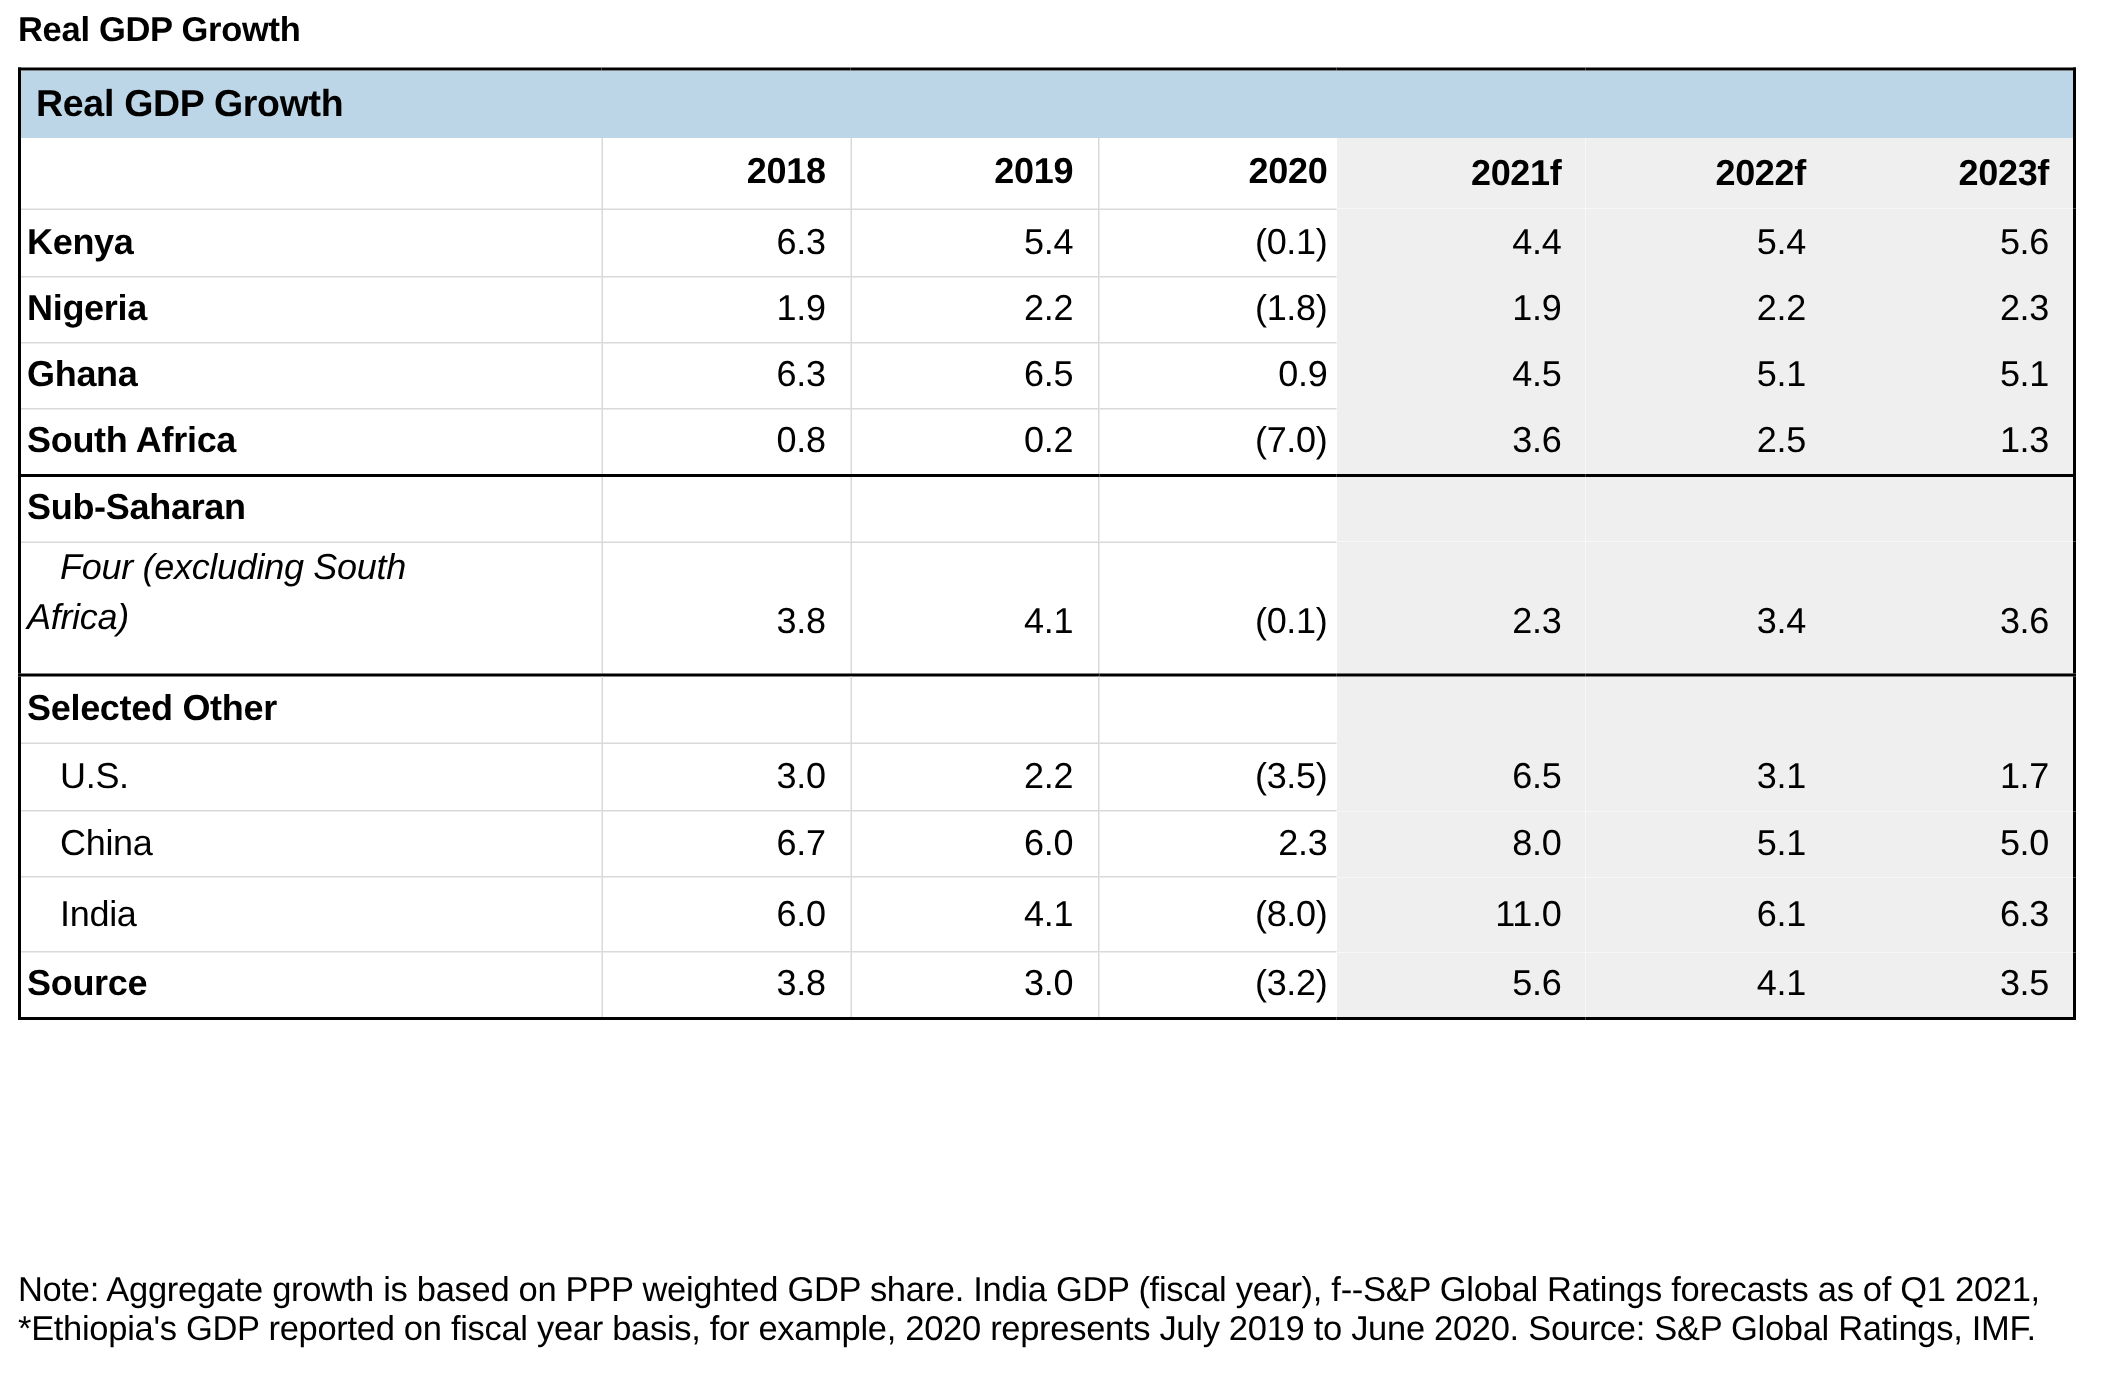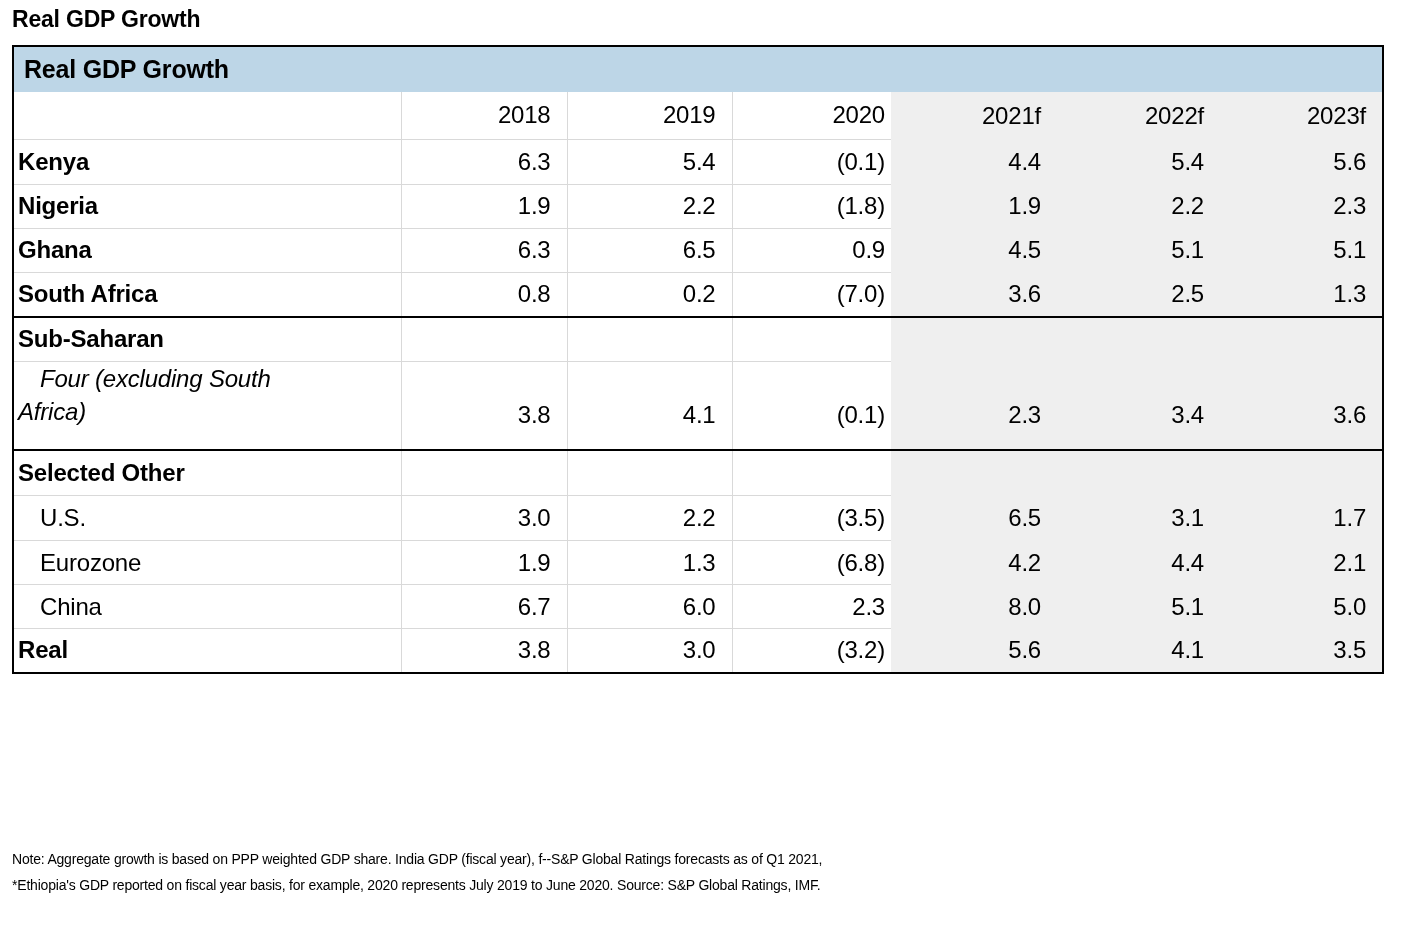--- a/index.html
+++ b/index.html
@@ -27,38 +27,38 @@
     font-size:24px;font-weight:normal;padding:0;
     letter-spacing:-0.2px;vertical-align:middle;
     overflow:hidden;
   }
   .band{
     background:var(--band);
     text-align:left;font-size:25px;font-weight:bold;
     padding-left:10px;
   }
   .num{text-align:right;padding-right:16px;}
-  .yh{font-weight:normal;text-align:right;}
+  .yh{font-weight:bold;text-align:right;}
   .label{
     text-align:left;padding-left:4px;
     border-right:1px solid var(--grid);
     border-bottom:1px solid var(--grid);
   }
   .label.bold{font-weight:bold;}
   .label.indent{text-indent:22px;}
   .label.italic-indent{font-style:italic;text-indent:22px;}
   .c0,.c1{border-right:1px solid var(--grid);border-bottom:1px solid var(--grid);}
   .c2{border-bottom:1px solid var(--grid);padding-right:6px;}
   .fc{background:var(--fc);border:none;}
   tr.section-end td,tr.section-end th{border-bottom:2px solid var(--ink);}
   tr.tall td{vertical-align:bottom;padding-bottom:20px;}
   tr.tall .label{white-space:pre-line;line-height:1.4;}
   .footnote{
     position:absolute;left:12px;top:846px;
-    font-size:14px;line-height:26px;letter-spacing:-0.2px;
+    font-size:23px;line-height:26px;letter-spacing:-0.2px;
   }
 </style>
 </head>
 <body>
 
 <div class="page-title">Real GDP Growth</div>
 
 <table class="gdp">
   <colgroup>
     <col style="width:388px">
@@ -151,39 +151,39 @@
       <tr style="height: 45px;">
         <td class="label indent">U.S.</td>
         <td class="num c0">3.0</td>
         <td class="num c1">2.2</td>
         <td class="num c2">(3.5)</td>
         <td class="num c3 fc">6.5</td>
         <td class="num c4 fc">3.1</td>
         <td class="num c5 fc">1.7</td>
       </tr>
       <tr style="height: 44px;">
-        <td class="label indent">Eurozone</td>
-        <td class="num c0">1.9</td>
-        <td class="num c1">1.3</td>
-        <td class="num c2">(6.8)</td>
-        <td class="num c3 fc">4.2</td>
-        <td class="num c4 fc">4.4</td>
-        <td class="num c5 fc">2.1</td>
-      </tr>
-      <tr style="height: 44px;">
         <td class="label indent">China</td>
         <td class="num c0">6.7</td>
         <td class="num c1">6.0</td>
         <td class="num c2">2.3</td>
         <td class="num c3 fc">8.0</td>
         <td class="num c4 fc">5.1</td>
         <td class="num c5 fc">5.0</td>
       </tr>
+      <tr style="height: 50px;">
+        <td class="label indent">India</td>
+        <td class="num c0">6.0</td>
+        <td class="num c1">4.1</td>
+        <td class="num c2">(8.0)</td>
+        <td class="num c3 fc">11.0</td>
+        <td class="num c4 fc">6.1</td>
+        <td class="num c5 fc">6.3</td>
+      </tr>
       <tr style="height: 44px;">
-        <td class="label bold">Real</td>
+        <td class="label bold">Source</td>
         <td class="num c0">3.8</td>
         <td class="num c1">3.0</td>
         <td class="num c2">(3.2)</td>
         <td class="num c3 fc">5.6</td>
         <td class="num c4 fc">4.1</td>
         <td class="num c5 fc">3.5</td>
       </tr>
     </tbody>
 </table>
 

